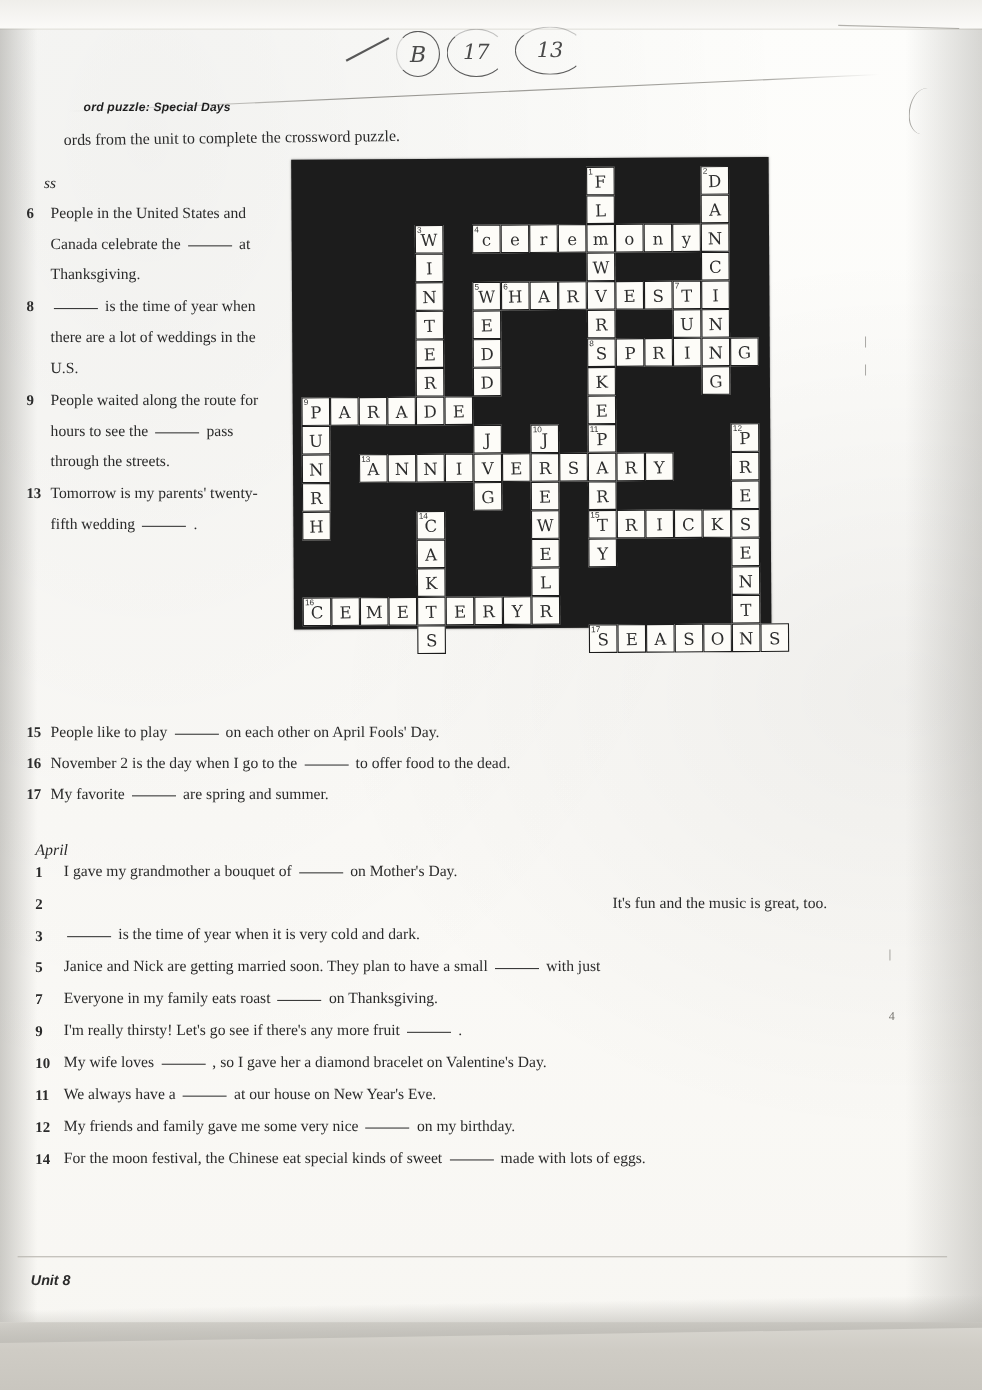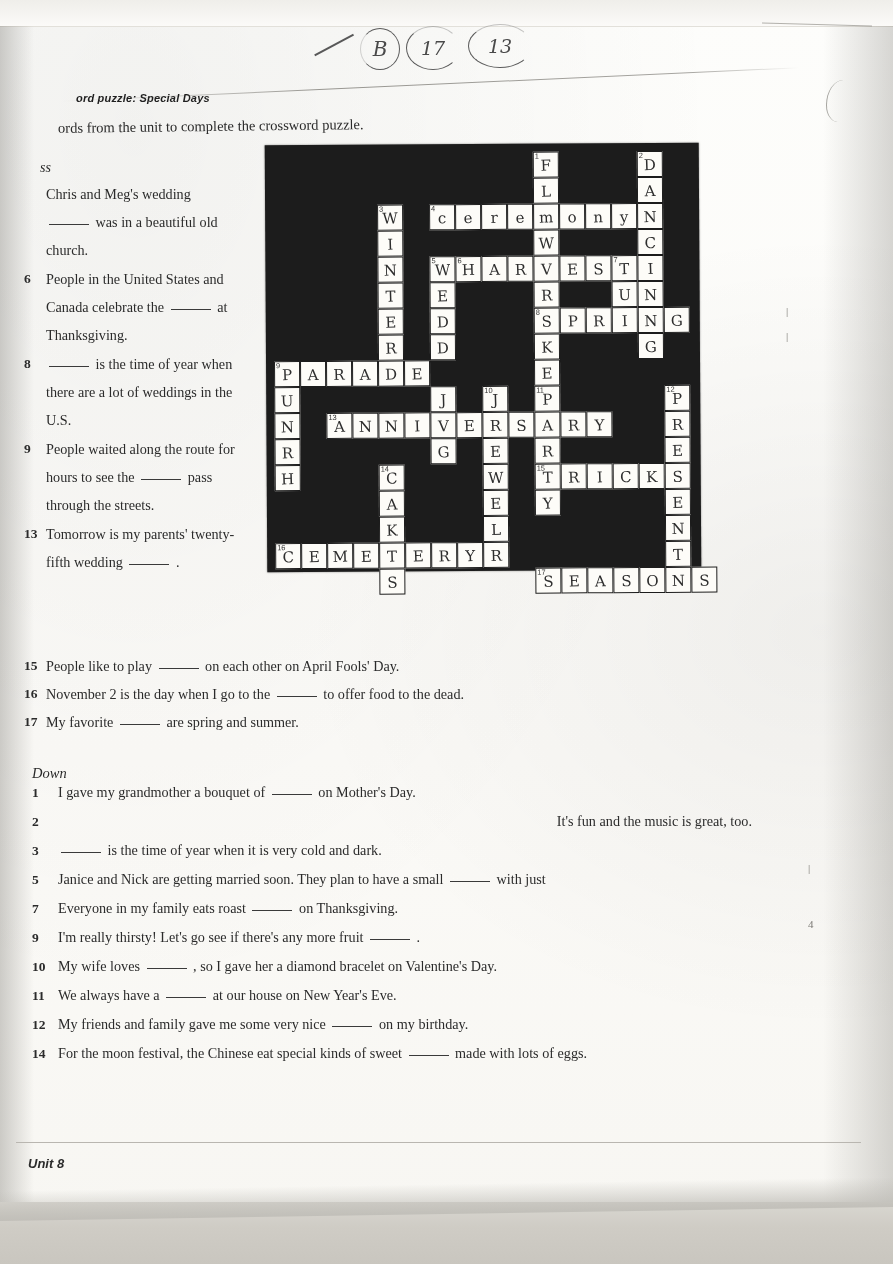--- a/index.html
+++ b/index.html
@@ -270,27 +270,23 @@
 <div class="hand-marks">
   <div class="hand-slash"></div>
   <div class="hand-circ" style="left:70px; top:8px;">B</div>
   <div class="hand-open" style="left:116px; top:6px;">17</div>
   <div class="hand-open" style="left:178px; top:4px; width:62px;">13</div>
 </div>
 
 <div class="worksheet-title">ord puzzle: Special Days</div>
 <div class="worksheet-instr">ords from the unit to complete the crossword puzzle.</div>
 <div class="section-across">ss</div>
-<div class="section-down">Down</div>
+<div class="section-down">April</div>
 
 <ul class="clue-list" id="across-narrow">
-    <li class="clue">
-      <span class="num"></span>
-      <span class="txt">Chris and Meg's wedding <span class="blank"></span> was in a beautiful old church.</span>
-    </li>
     <li class="clue">
       <span class="num">6</span>
       <span class="txt">People in the United States and Canada celebrate the <span class="blank"></span> at Thanksgiving.</span>
     </li>
     <li class="clue">
       <span class="num">8</span>
       <span class="txt"><span class="blank"></span> is the time of year when there are a lot of weddings in the U.S.</span>
     </li>
     <li class="clue">
       <span class="num">9</span>

